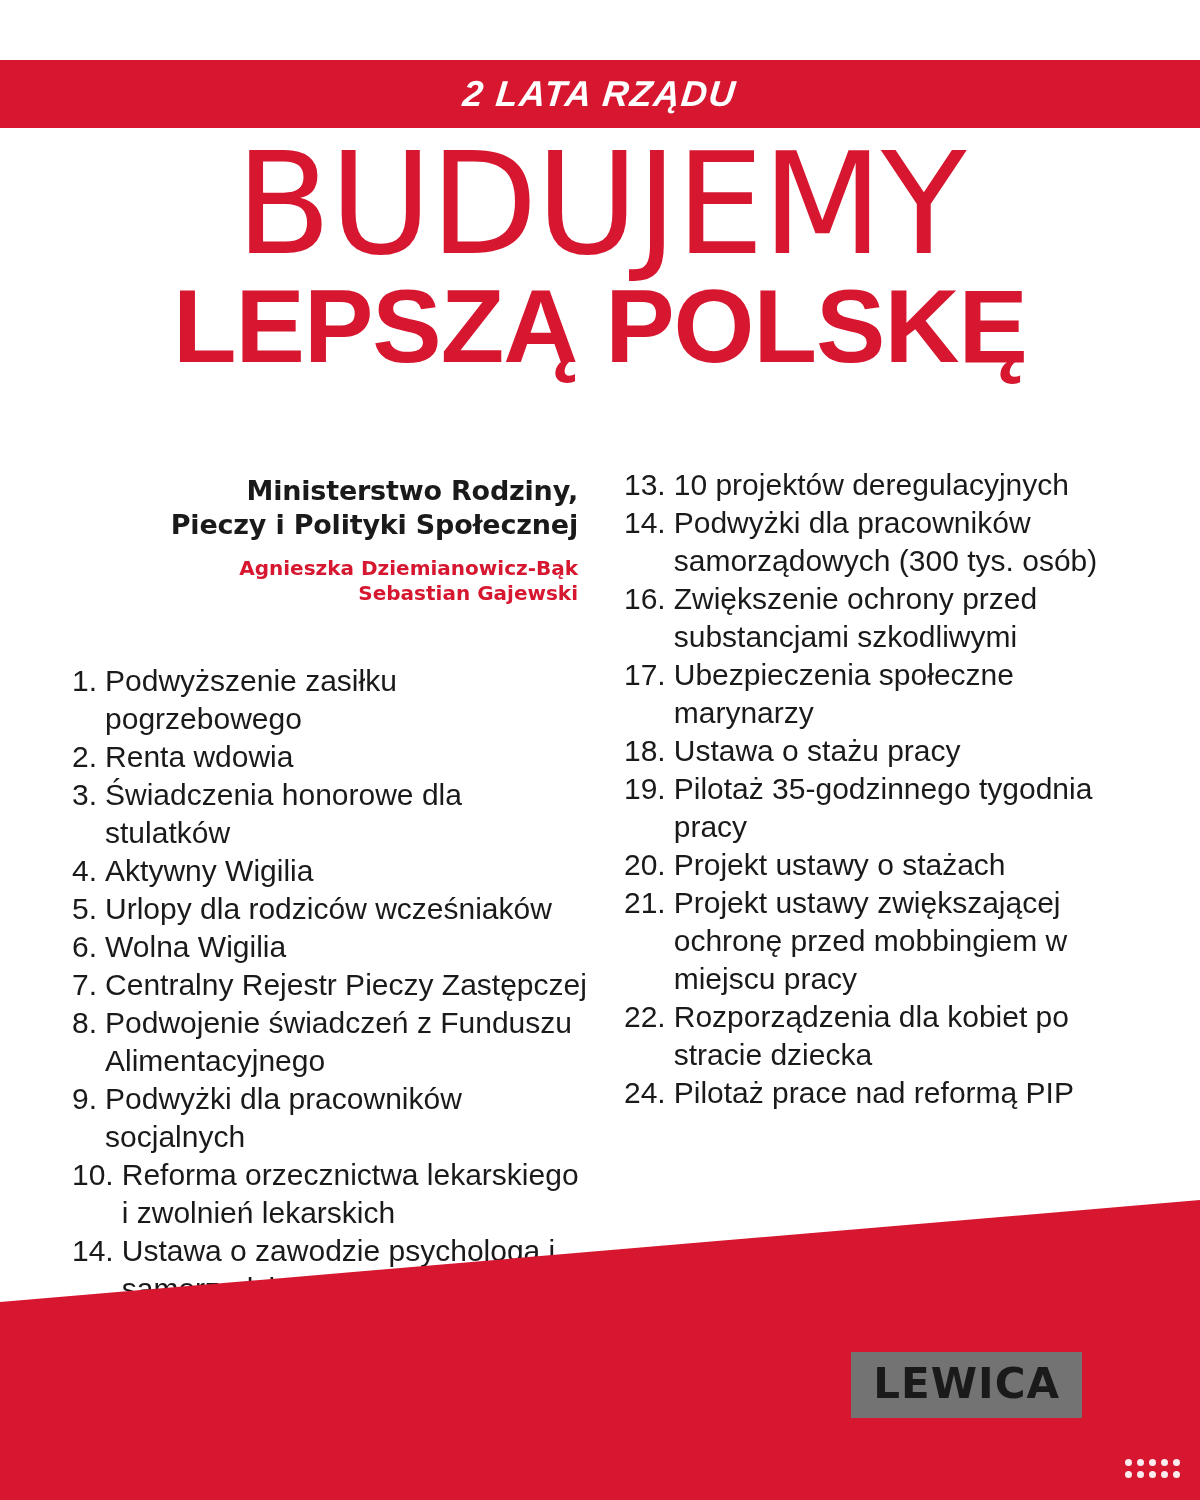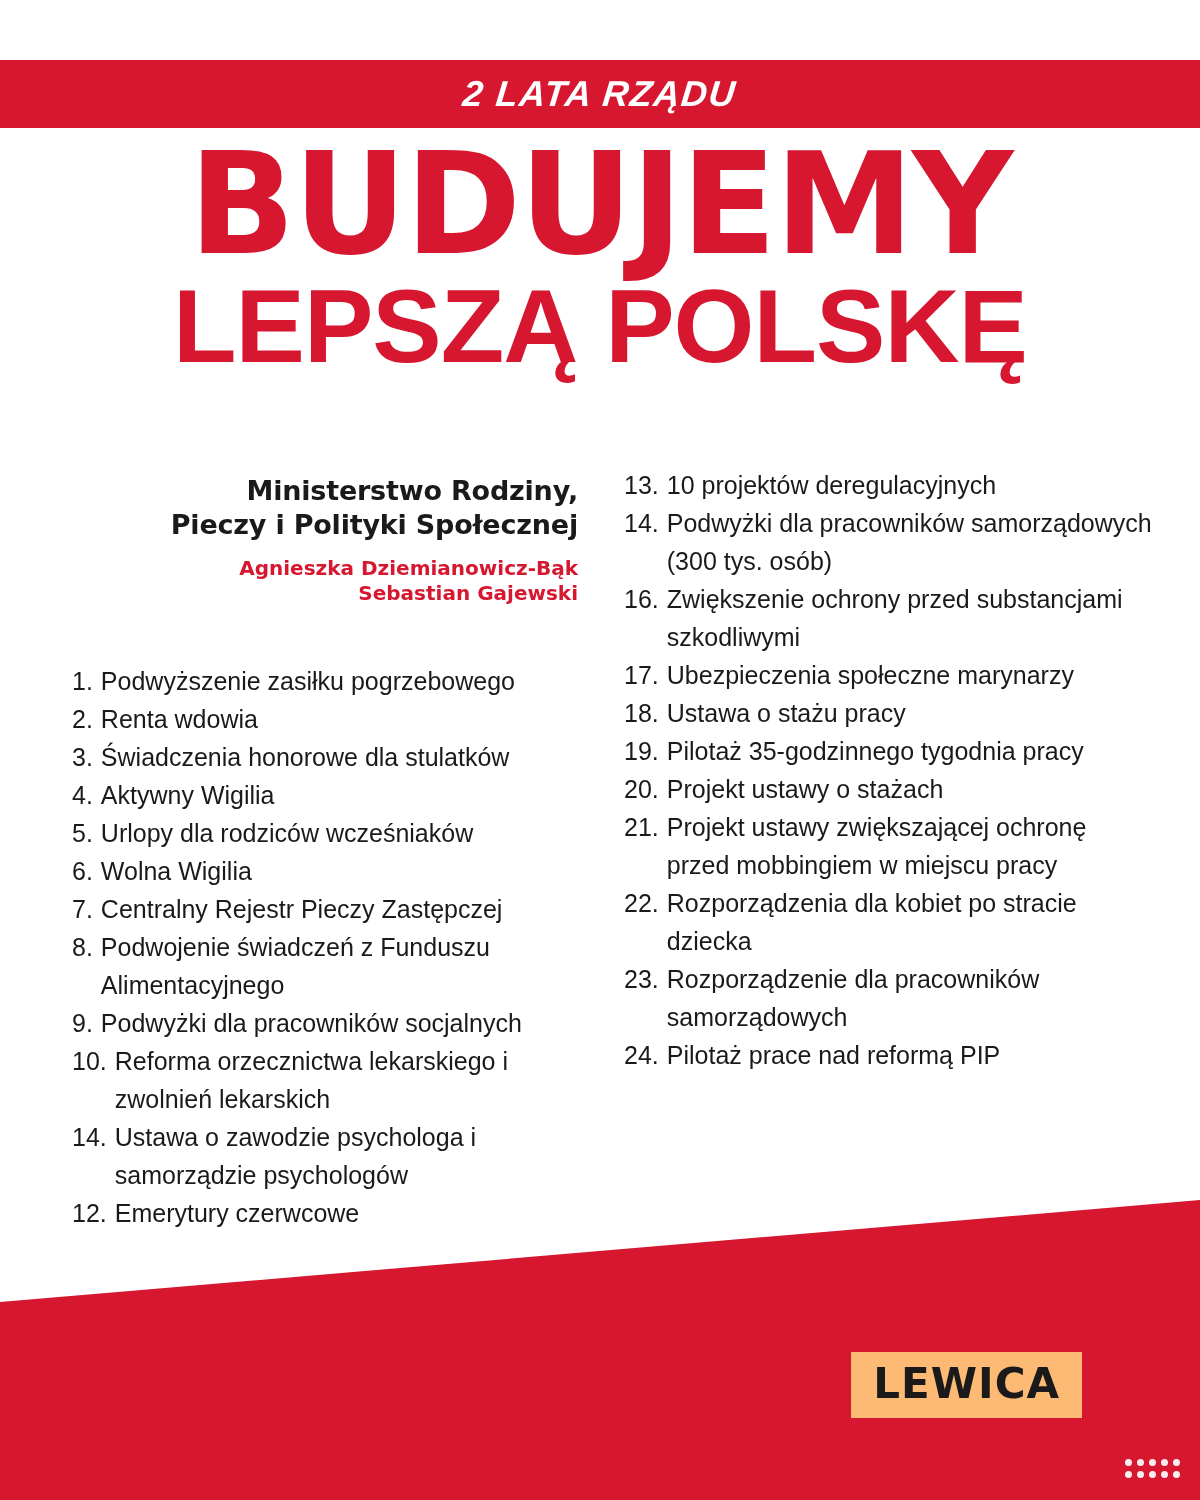--- a/index.html
+++ b/index.html
@@ -43,21 +43,21 @@
     position: absolute;
     top: 140px;
     left: 0;
     width: 1200px;
     text-align: center;
   }
   .headline-line1 {
     color: #d6172f;
     font-size: 140px;
     line-height: 130px;
-    font-weight: bold;
+    font-weight: normal;
     letter-spacing: -2px;
     font-family: "DejaVu Sans", sans-serif;
   }
   .headline-line2 {
     color: #d6172f;
     font-size: 104px;
     line-height: 112px;
     font-weight: bold;
     letter-spacing: -1px;
     font-family: Liberation Sans, sans-serif;
@@ -87,21 +87,21 @@
     font-size: 20px;
     line-height: 25px;
     font-weight: bold;
     font-family: "DejaVu Sans", sans-serif;
   }
 
   
   .col {
     position: absolute;
     color: #1a1a1a;
-    font-size: 25px;
+    font-size: 30px;
     line-height: 38px;
     font-family: "Liberation Sans", sans-serif;
   }
   .col-left  { left: 72px;  top: 662px;  width: 520px; }
   .col-right { left: 624px; top: 466px;  width: 530px; }
 
   .list-item {
     display: flex;
     align-items: flex-start;
   }
@@ -122,21 +122,21 @@
     width: 1200px;
     height: 300px;
     background: #d6172f;
     clip-path: polygon(0 34%, 100% 0%, 100% 100%, 0 100%);
   }
 
   .lewica-badge {
     position: absolute;
     right: 118px;
     bottom: 82px;
-    background: #fdba74;
+    background: #737373;
     padding: 10px 22px 12px 22px;
   }
   .lewica-text {
     color: #1a1a1a;
     font-size: 42px;
     font-weight: bold;
     letter-spacing: 1px;
     font-family: "DejaVu Sans", sans-serif;
     line-height: 44px;
   }
@@ -262,24 +262,20 @@
   </div>
   <div class="list-item">
     <span class="list-num">21.</span>
     <span class="list-text">Projekt ustawy zwiększającej ochronę przed mobbingiem w miejscu pracy</span>
   </div>
   <div class="list-item">
     <span class="list-num">22.</span>
     <span class="list-text">Rozporządzenia dla kobiet po stracie dziecka</span>
   </div>
   <div class="list-item">
-    <span class="list-num">23.</span>
-    <span class="list-text">Rozporządzenie dla pracowników samorządowych</span>
-  </div>
-  <div class="list-item">
     <span class="list-num">24.</span>
     <span class="list-text">Pilotaż prace nad reformą PIP</span>
   </div>
 </div>
 
 <div class="bottom-wedge"></div>
 
 <div class="lewica-badge">
   <div class="lewica-text">LEWICA</div>
 </div>

